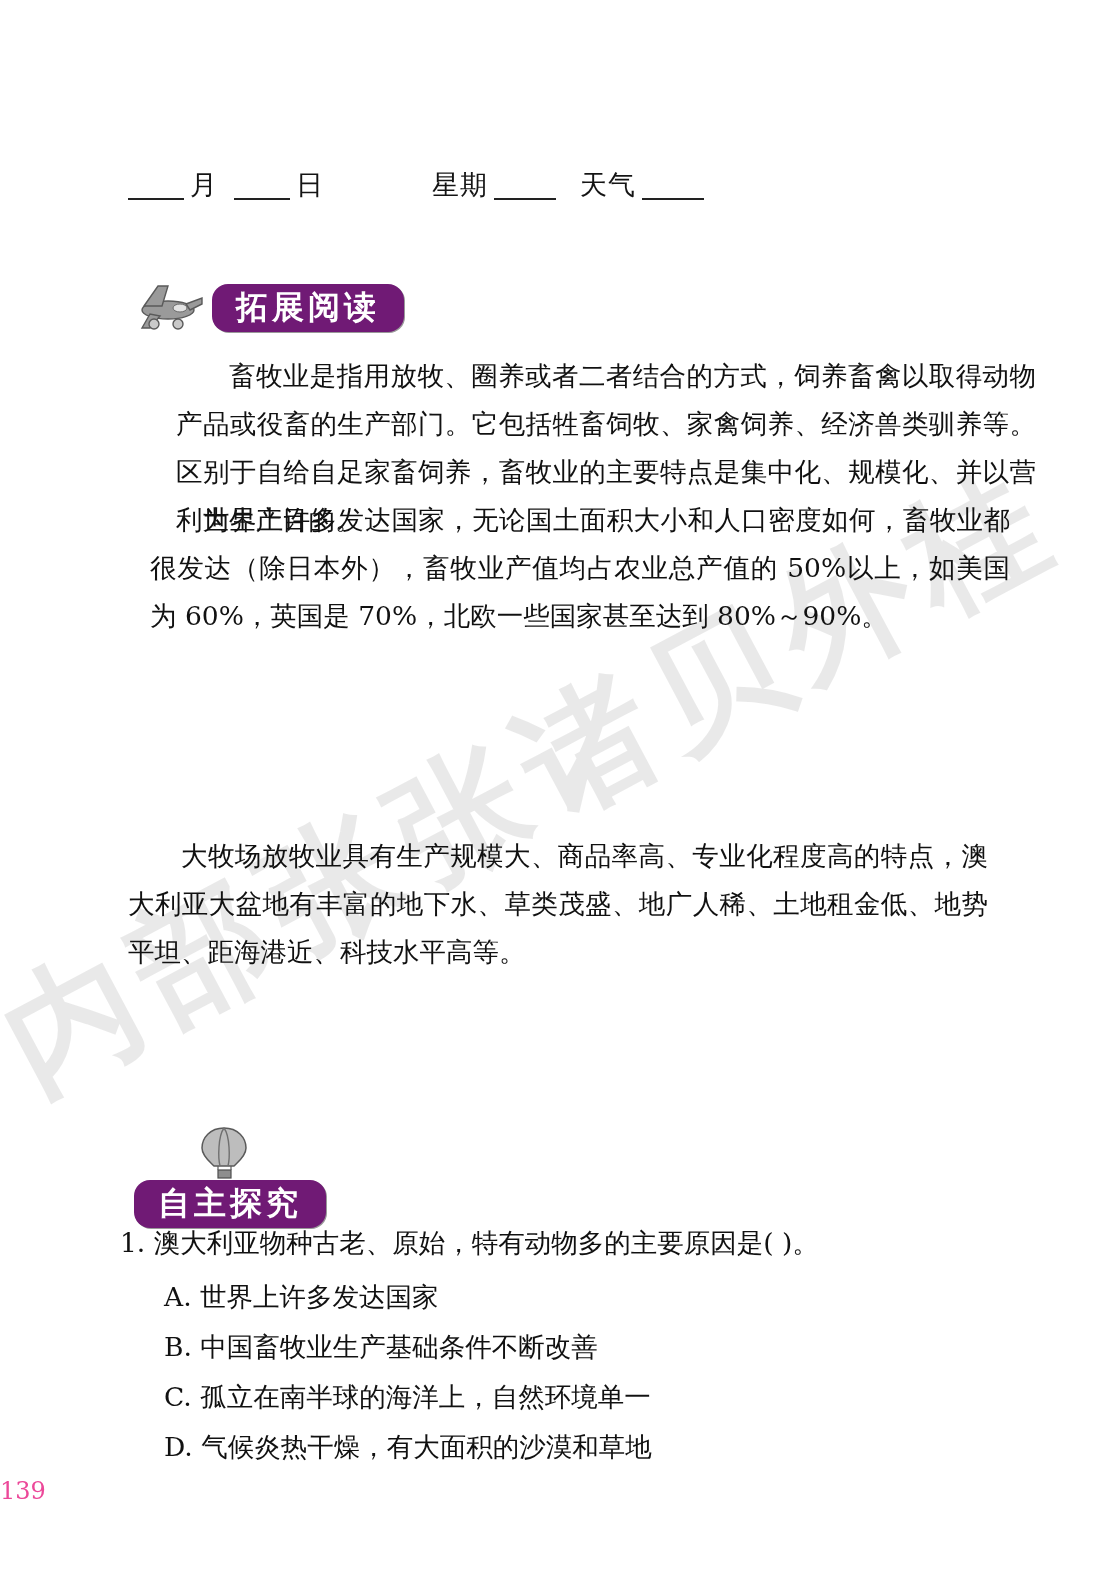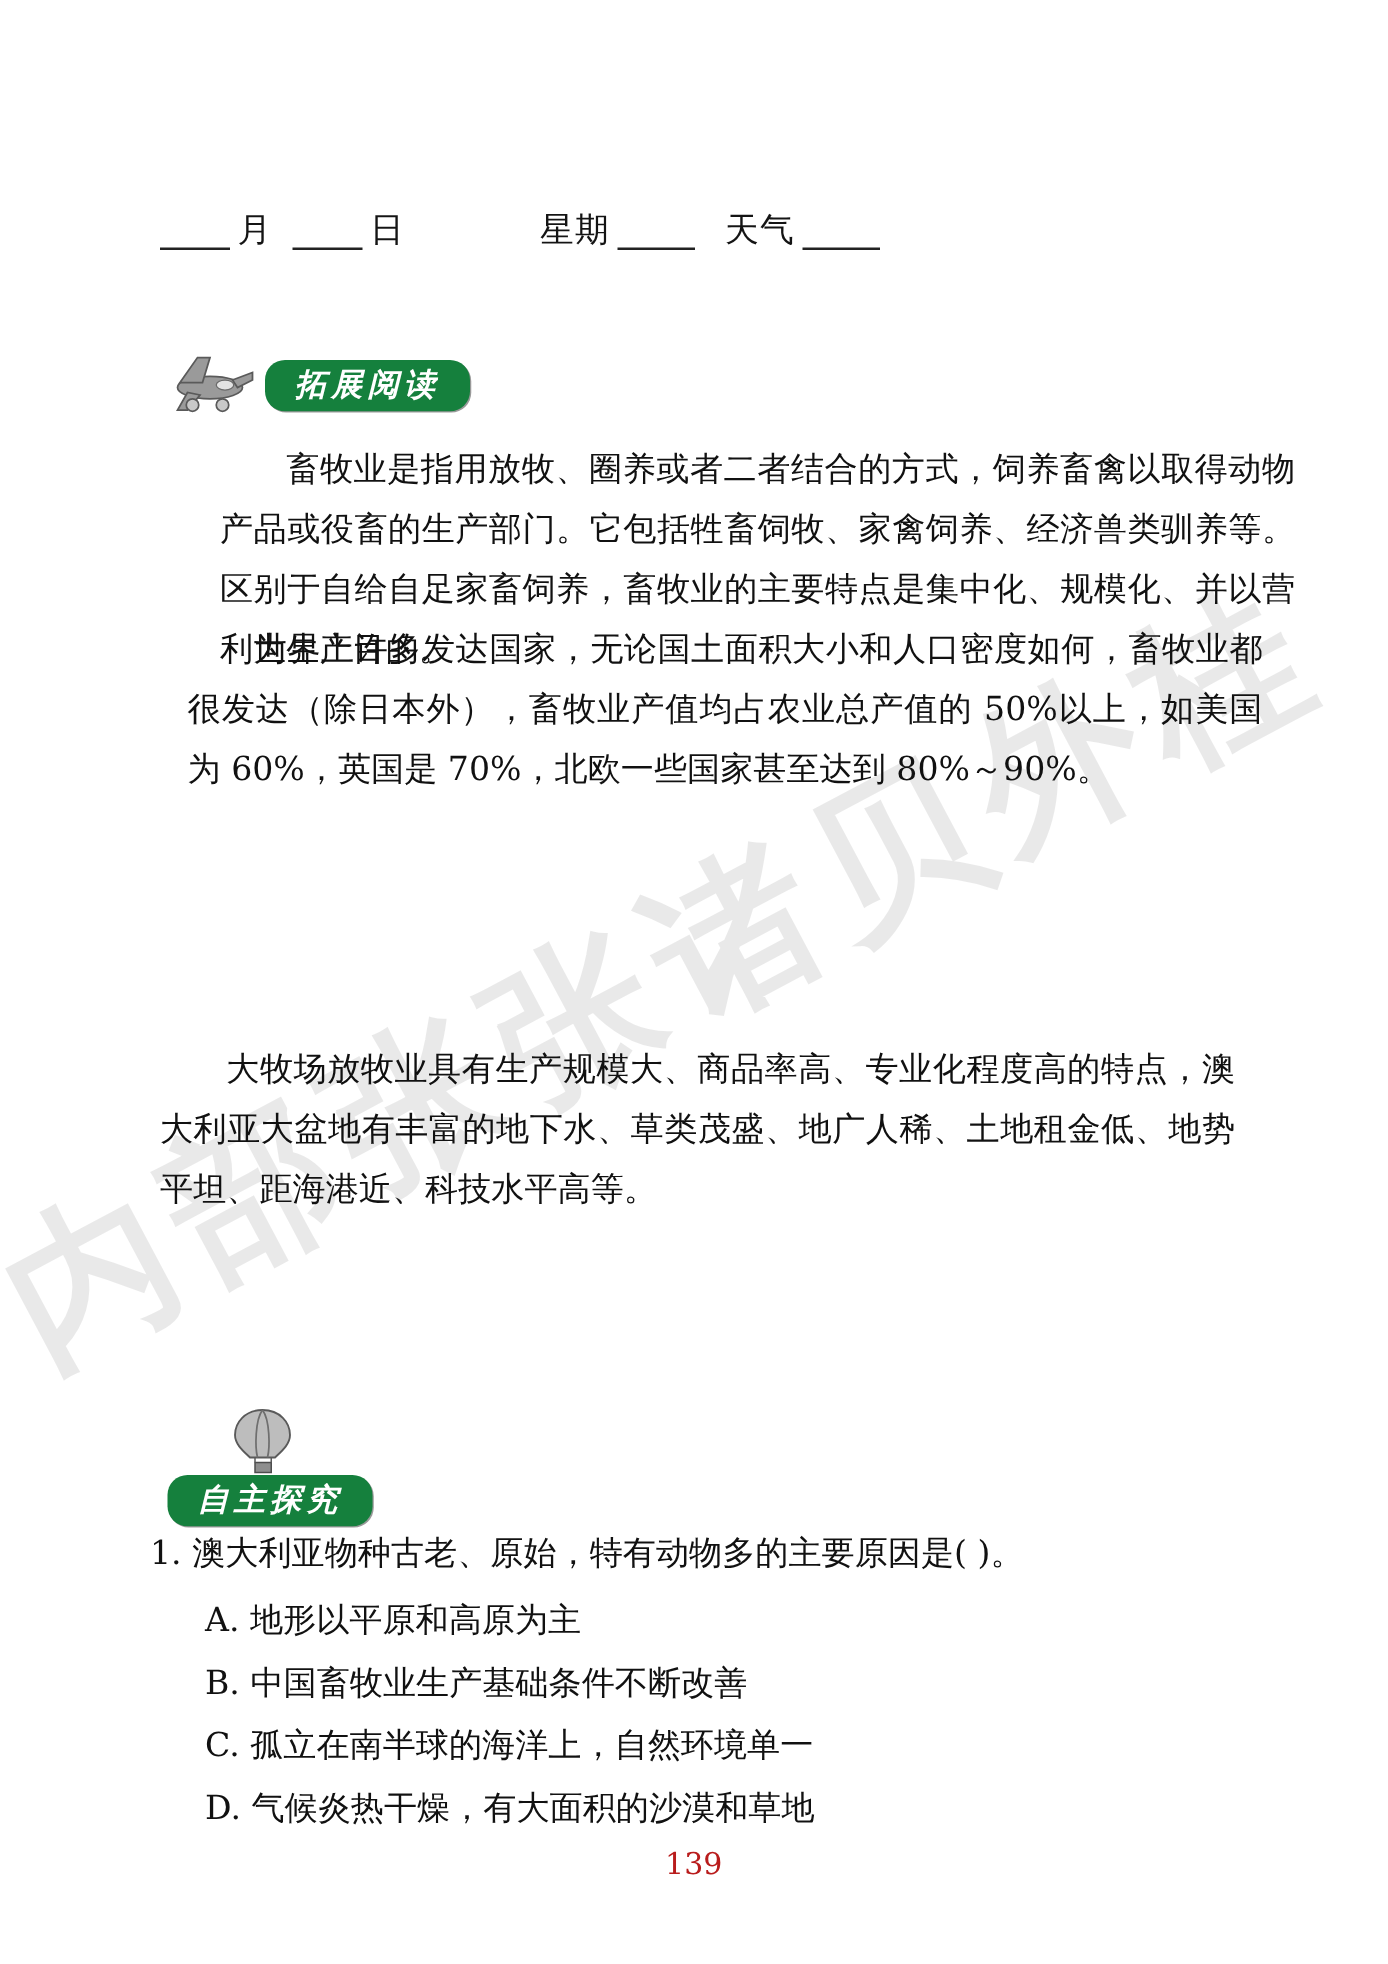--- a/index.html
+++ b/index.html
@@ -51,31 +51,30 @@
   .badge-row {
     position: absolute;
     display: flex;
     align-items: center;
     height: 62px;
   }
   #badge-reading { left: 128px; top: 277px; }
   #badge-inquiry { left: 128px; top: 1124px; flex-direction: column; }
 
   .badge-pill {
-    background: #15803d;
+    background: #701a75;
     color: #ffffff;
     border-radius: 16px;
     padding: 7px 24px 9px 24px;
-    font-size: 25px;
+    font-size: 32px;
     font-weight: bold;
     letter-spacing: 4px;
     line-height: 1;
     margin-left: 6px;
     box-shadow: 1px 1px 0 #999;
-    font-style: italic;
   }
   .badge-icon {
     width: 78px;
     height: 56px;
     position: relative;
     flex: 0 0 auto;
   }
 
   
   .para {
@@ -104,24 +103,23 @@
   }
   .quiz-stem { margin: 16px 0 6px 0; }
   .quiz-opt { margin: 0 0 2px 44px; }
 
   
   .page-number {
     position: absolute;
     left: 0;
     top: 1477px;
     width: 1110px;
-    text-align: center;
     font-size: 24px;
     font-family: "DejaVu Serif", "Liberation Serif", serif;
-    color: #b91c1c;
+    color: #ec4899;
   }
 
   
   .watermark {
     position: absolute;
     left: 120px;
     top: 400px;
     width: 820px;
     height: 760px;
     pointer-events: none;
@@ -190,21 +188,21 @@
           <line x1="30" y1="42" x2="30" y2="46" stroke="#5a5a5a" stroke-width="1.2"></line>
           <line x1="43" y1="42" x2="43" y2="46" stroke="#5a5a5a" stroke-width="1.2"></line>
         </g>
       </svg>
     </span>
     <span class="badge-pill">自主探究</span>
   </div>
 
   <div class="quiz">
     <p class="quiz-stem">1. 澳大利亚物种古老、原始，特有动物多的主要原因是(        )。</p>
-    <p class="quiz-opt">A. 地形以平原和高原为主</p>
+    <p class="quiz-opt">A. 世界上许多发达国家</p>
     <p class="quiz-opt">B. 中国畜牧业生产基础条件不断改善</p>
     <p class="quiz-opt">C. 孤立在南半球的海洋上，自然环境单一</p>
     <p class="quiz-opt">D. 气候炎热干燥，有大面积的沙漠和草地</p>
   </div>
 
   <div class="page-number">139</div>
 
 </div>
 
 </body></html>

